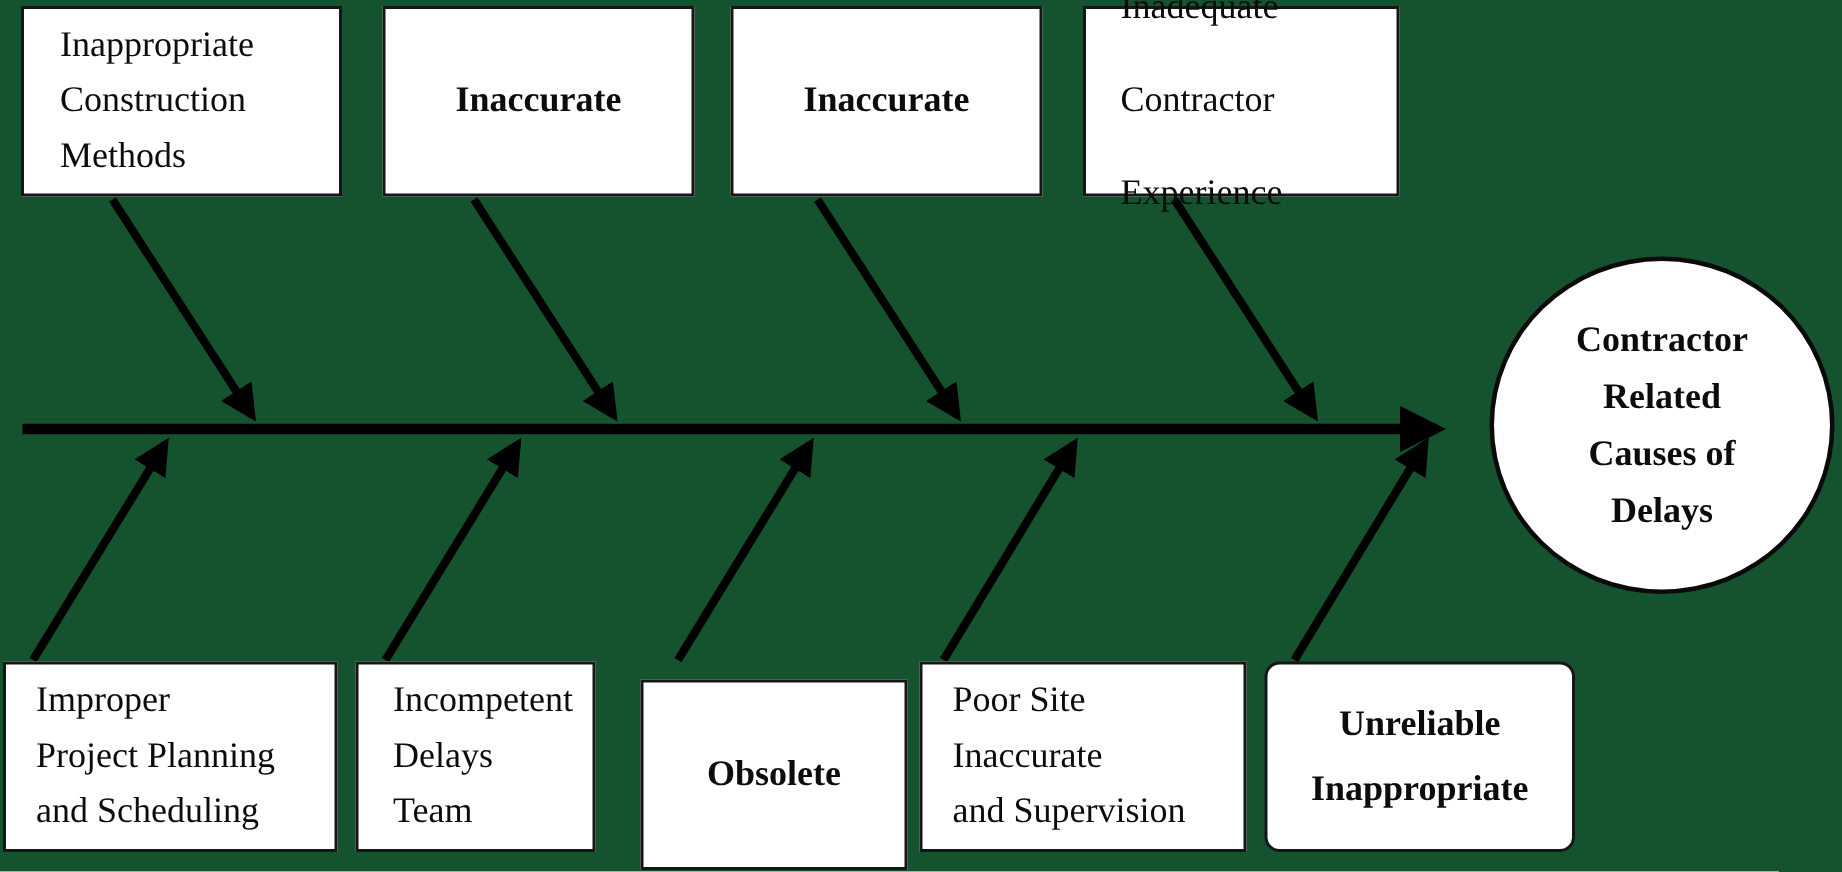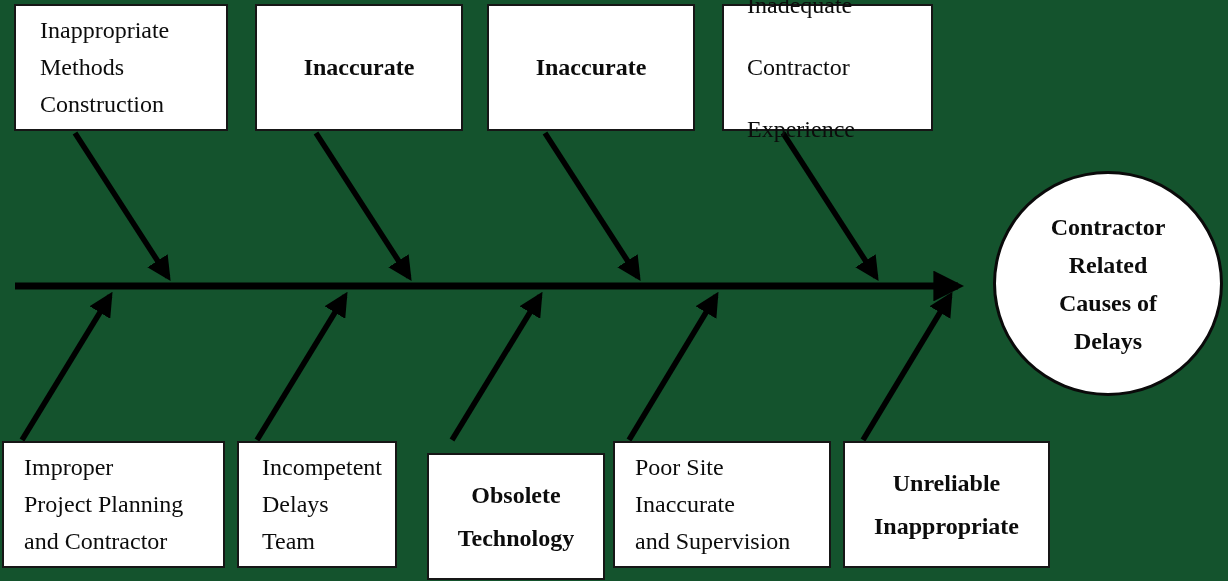--- a/index.html
+++ b/index.html
@@ -62,21 +62,21 @@
   .t1 { left: 14px;  top: 4px; width: 214px; height: 127px; padding-left: 24px; }
   .t2 { left: 255px; top: 4px; width: 208px; height: 127px; }
   .t3 { left: 487px; top: 4px; width: 208px; height: 127px; }
   .t4 { left: 722px; top: 4px; width: 211px; height: 127px; padding-left: 23px; gap: 25px; }
 
   
   .b1 { left: 2px;   top: 441px; width: 223px; height: 127px; padding-left: 20px; }
   .b2 { left: 237px; top: 441px; width: 160px; height: 127px; padding-left: 23px; }
   .b3 { left: 427px; top: 453px; width: 178px; height: 127px; }
   .b4 { left: 613px; top: 441px; width: 218px; height: 127px; padding-left: 20px; justify-content: center; }
-  .b5 { left: 843px; top: 441px; width: 207px; height: 127px; }
+  .b5 { left: 843px; top: 441px; width: 207px; height: 127px; border-radius: 10px; }
 </style>
 </head>
 <body>
 
 <div class="canvas">
 
   <svg class="lines-layer" width="1228" height="581" viewBox="0 0 1228 581" xmlns="http://www.w3.org/2000/svg">
     <defs>
       <marker id="ah" viewBox="0 0 10 10" refX="8" refY="5" markerWidth="4.4" markerHeight="4.4" orient="auto" markerUnits="strokeWidth">
         <path d="M0 0 L10 5 L0 10 z" fill="#000000"></path>
@@ -92,53 +92,52 @@
 
     <line x1="22" y1="440" x2="110" y2="296" stroke="#000000" stroke-width="5.5" marker-end="url(#ah)"></line>
     <line x1="257" y1="440" x2="345" y2="296" stroke="#000000" stroke-width="5.5" marker-end="url(#ah)"></line>
     <line x1="452" y1="440" x2="540" y2="296" stroke="#000000" stroke-width="5.5" marker-end="url(#ah)"></line>
     <line x1="629" y1="440" x2="716" y2="296" stroke="#000000" stroke-width="5.5" marker-end="url(#ah)"></line>
     <line x1="863" y1="440" x2="950" y2="296" stroke="#000000" stroke-width="5.5" marker-end="url(#ah)"></line>
   </svg>
 
   <div class="box align-left lh3 t1">
     <div class="bline">Inappropriate</div>
+    <div class="bline">Construction</div>
     <div class="bline">Methods</div>
-    <div class="bline">Construction</div>
   </div>
 
   <div class="box center lh2 t2">
     <div class="bline">Inaccurate</div>
   </div>
 
   <div class="box center lh2 t3">
     <div class="bline">Inaccurate</div>
   </div>
 
   <div class="box align-left lh3 t4">
     <div class="bline">Inadequate</div>
     <div class="bline">Contractor</div>
     <div class="bline">Experience</div>
   </div>
 
   <div class="box align-left lh3 b1">
     <div class="bline">Improper</div>
     <div class="bline">Project Planning</div>
-    <div class="bline">and Contractor</div>
+    <div class="bline">and Scheduling</div>
   </div>
 
   <div class="box align-left lh3 b2">
     <div class="bline">Incompetent</div>
     <div class="bline">Delays</div>
     <div class="bline">Team</div>
   </div>
 
   <div class="box center lh2 b3">
     <div class="bline">Obsolete</div>
-    <div class="bline">Technology</div>
   </div>
 
   <div class="box align-left lh3 b4">
     <div class="bline">Poor Site</div>
     <div class="bline">Inaccurate</div>
     <div class="bline">and Supervision</div>
   </div>
 
   <div class="box center lh2 b5">
     <div class="bline">Unreliable</div>

